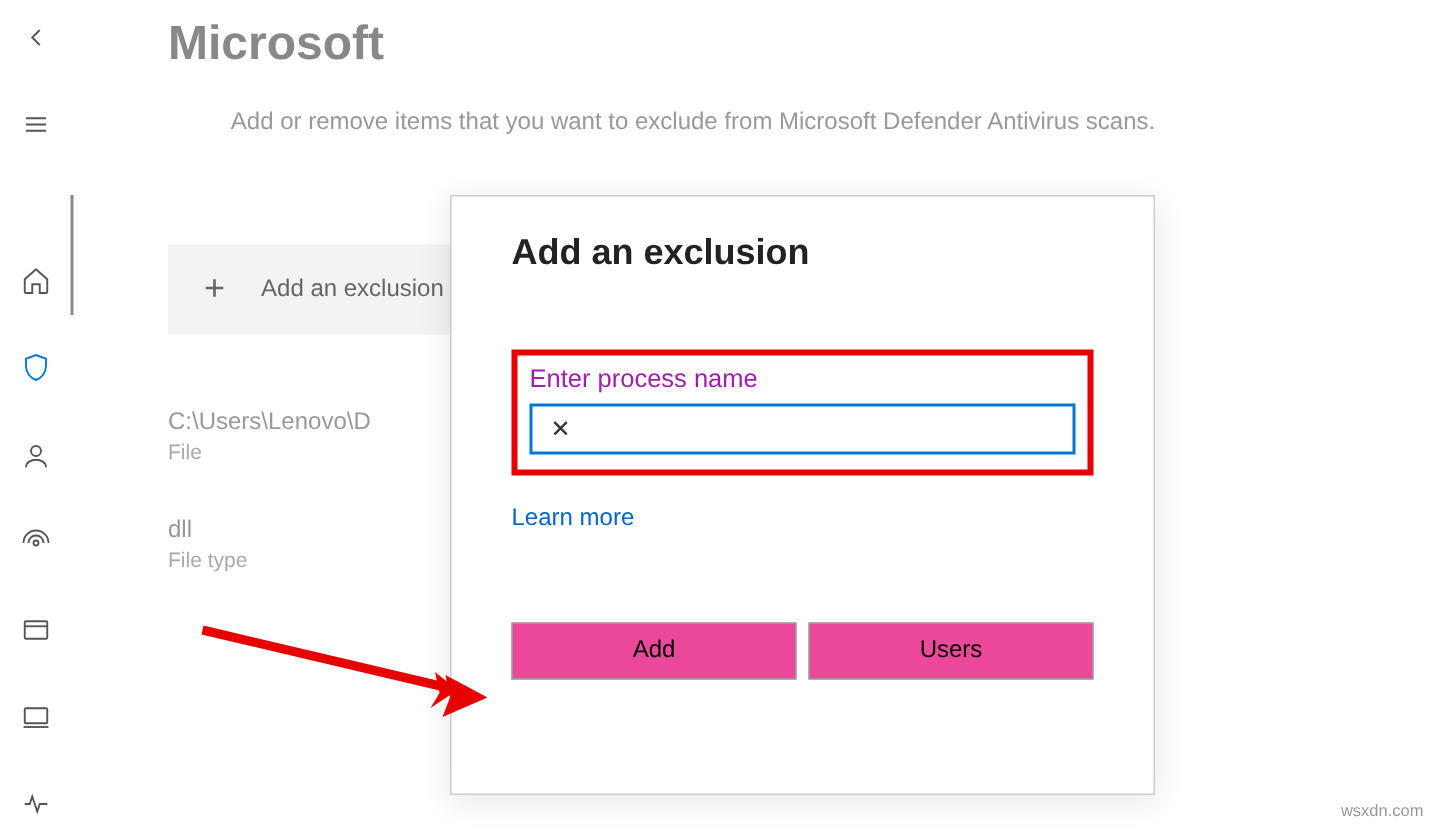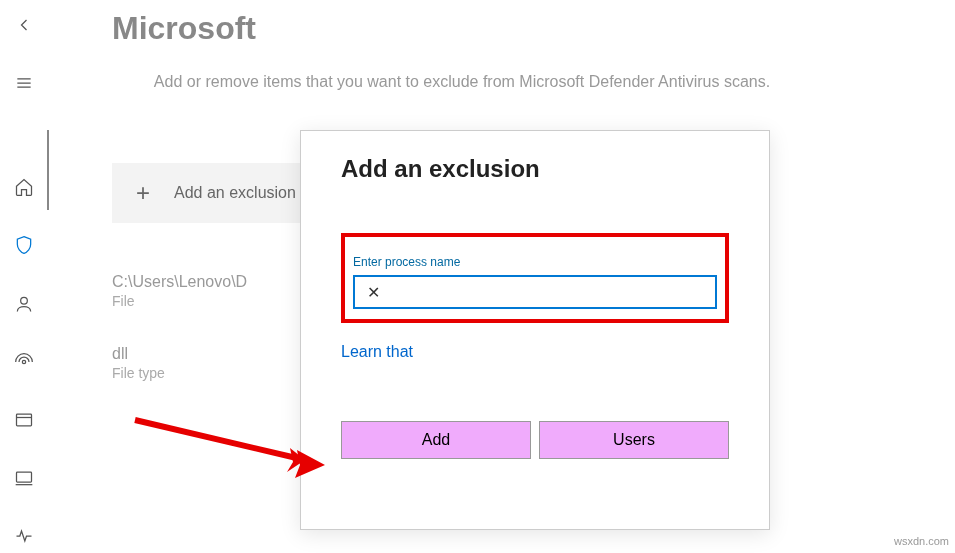--- a/index.html
+++ b/index.html
@@ -19,27 +19,27 @@
     .plus-icon { font-size: 24px; color: #666; font-weight: 300; }
     .add-btn-text { font-size: 16px; color: #666; }
     
     .exclusion-item { margin-bottom: 36px; }
     .exclusion-name { font-size: 16px; color: #999; margin-bottom: 2px; }
     .exclusion-type { font-size: 14px; color: #aaa; }
     
     .dialog { position: absolute; left: 300px; top: 130px; width: 470px; height: 400px; background: #fff; border: 1px solid #ccc; box-shadow: 0 4px 20px rgba(0,0,0,0.1); padding: 24px 40px; }
     .dialog-title { font-size: 24px; font-weight: 600; color: #222; margin-bottom: 50px; }
     .input-group { border: 4px solid #e60000; padding: 6px 8px 10px 8px; margin-bottom: 20px; }
-    .input-label { font-size: 12px; color: #0369a1; margin-bottom: 6px; display: block; margin-top: 12px; }
+    .input-label { font-size: 17px; color: #a21caf; margin-bottom: 6px; display: block; }
     .input-wrap { position: relative; border: 2px solid #0078d4; height: 34px; display: flex; align-items: center; padding: 0 8px; }
     .input-field { border: none; outline: none; font-size: 16px; flex: 1; }
     .clear-x { font-size: 16px; color: #333; cursor: pointer; padding: 0 4px; }
     .learn-more { color: #0066cc; font-size: 16px; cursor: pointer; display: inline-block; margin-bottom: 60px; }
     .dialog-buttons { display: flex; gap: 8px; }
-    .dlg-btn { flex: 1; height: 38px; border: 1px solid #999; background: #f0abfc; font-size: 16px; cursor: pointer; }
+    .dlg-btn { flex: 1; height: 38px; border: 1px solid #999; background: #ec4899; font-size: 16px; cursor: pointer; }
     
     .arrow { position: absolute; left: 125px; top: 410px; pointer-events: none; }
     .arrow-line { stroke: #e60000; stroke-width: 6; fill: none; }
     .arrow-head { fill: #e60000; }
     
     .watermark { position: absolute; right: 6px; bottom: 6px; font-size: 11px; color: #999; }
   </style>
 </head>
 <body>
 
@@ -117,21 +117,21 @@
 </div>
 
 <div class="dialog">
   <div class="dialog-title">Add an exclusion</div>
   <div class="input-group">
     <label class="input-label">Enter process name</label>
     <div class="input-wrap">
       <span class="clear-x">✕</span>
     </div>
   </div>
-  <a class="learn-more">Learn that</a>
+  <a class="learn-more">Learn more</a>
   <div class="dialog-buttons">
     <button class="dlg-btn">Add</button>
     <button class="dlg-btn">Users</button>
   </div>
 </div>
 
 <svg class="arrow" width="210" height="80">
   <path class="arrow-line" d="M10 10 L 180 50"></path>
   <polygon class="arrow-head" points="180,50 165,38 168,52 162,62"></polygon>
   <polygon class="arrow-head" points="200,55 172,40 175,55 170,68"></polygon>

